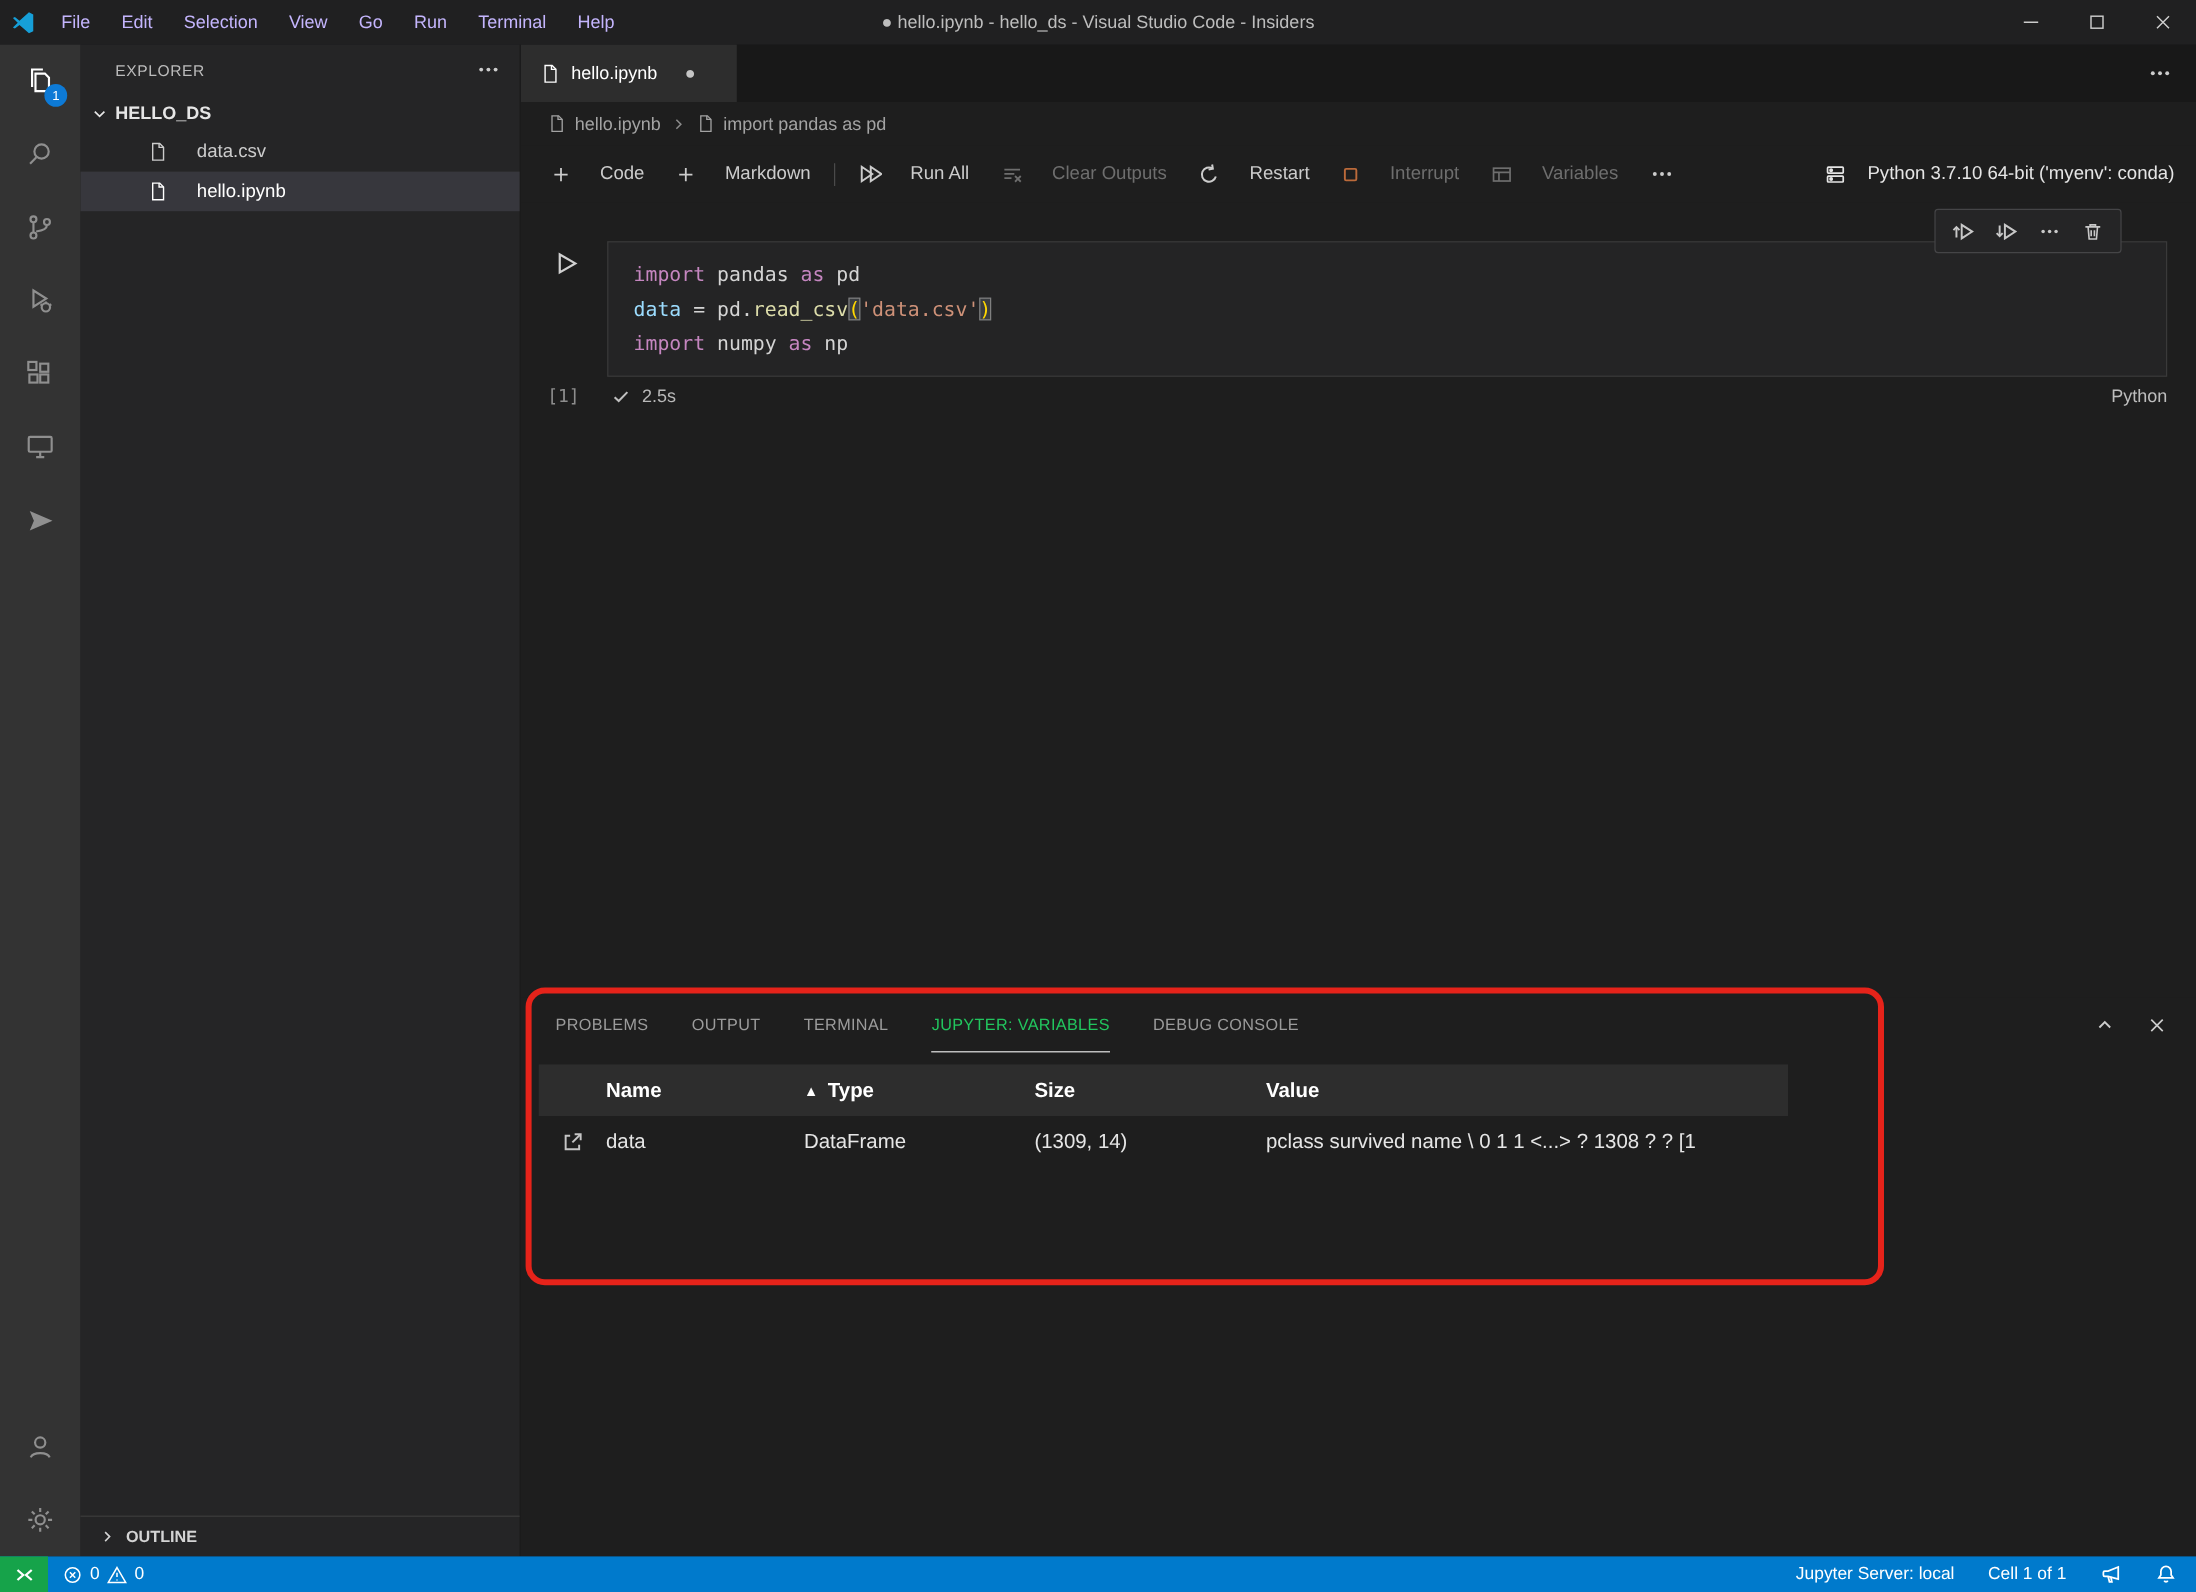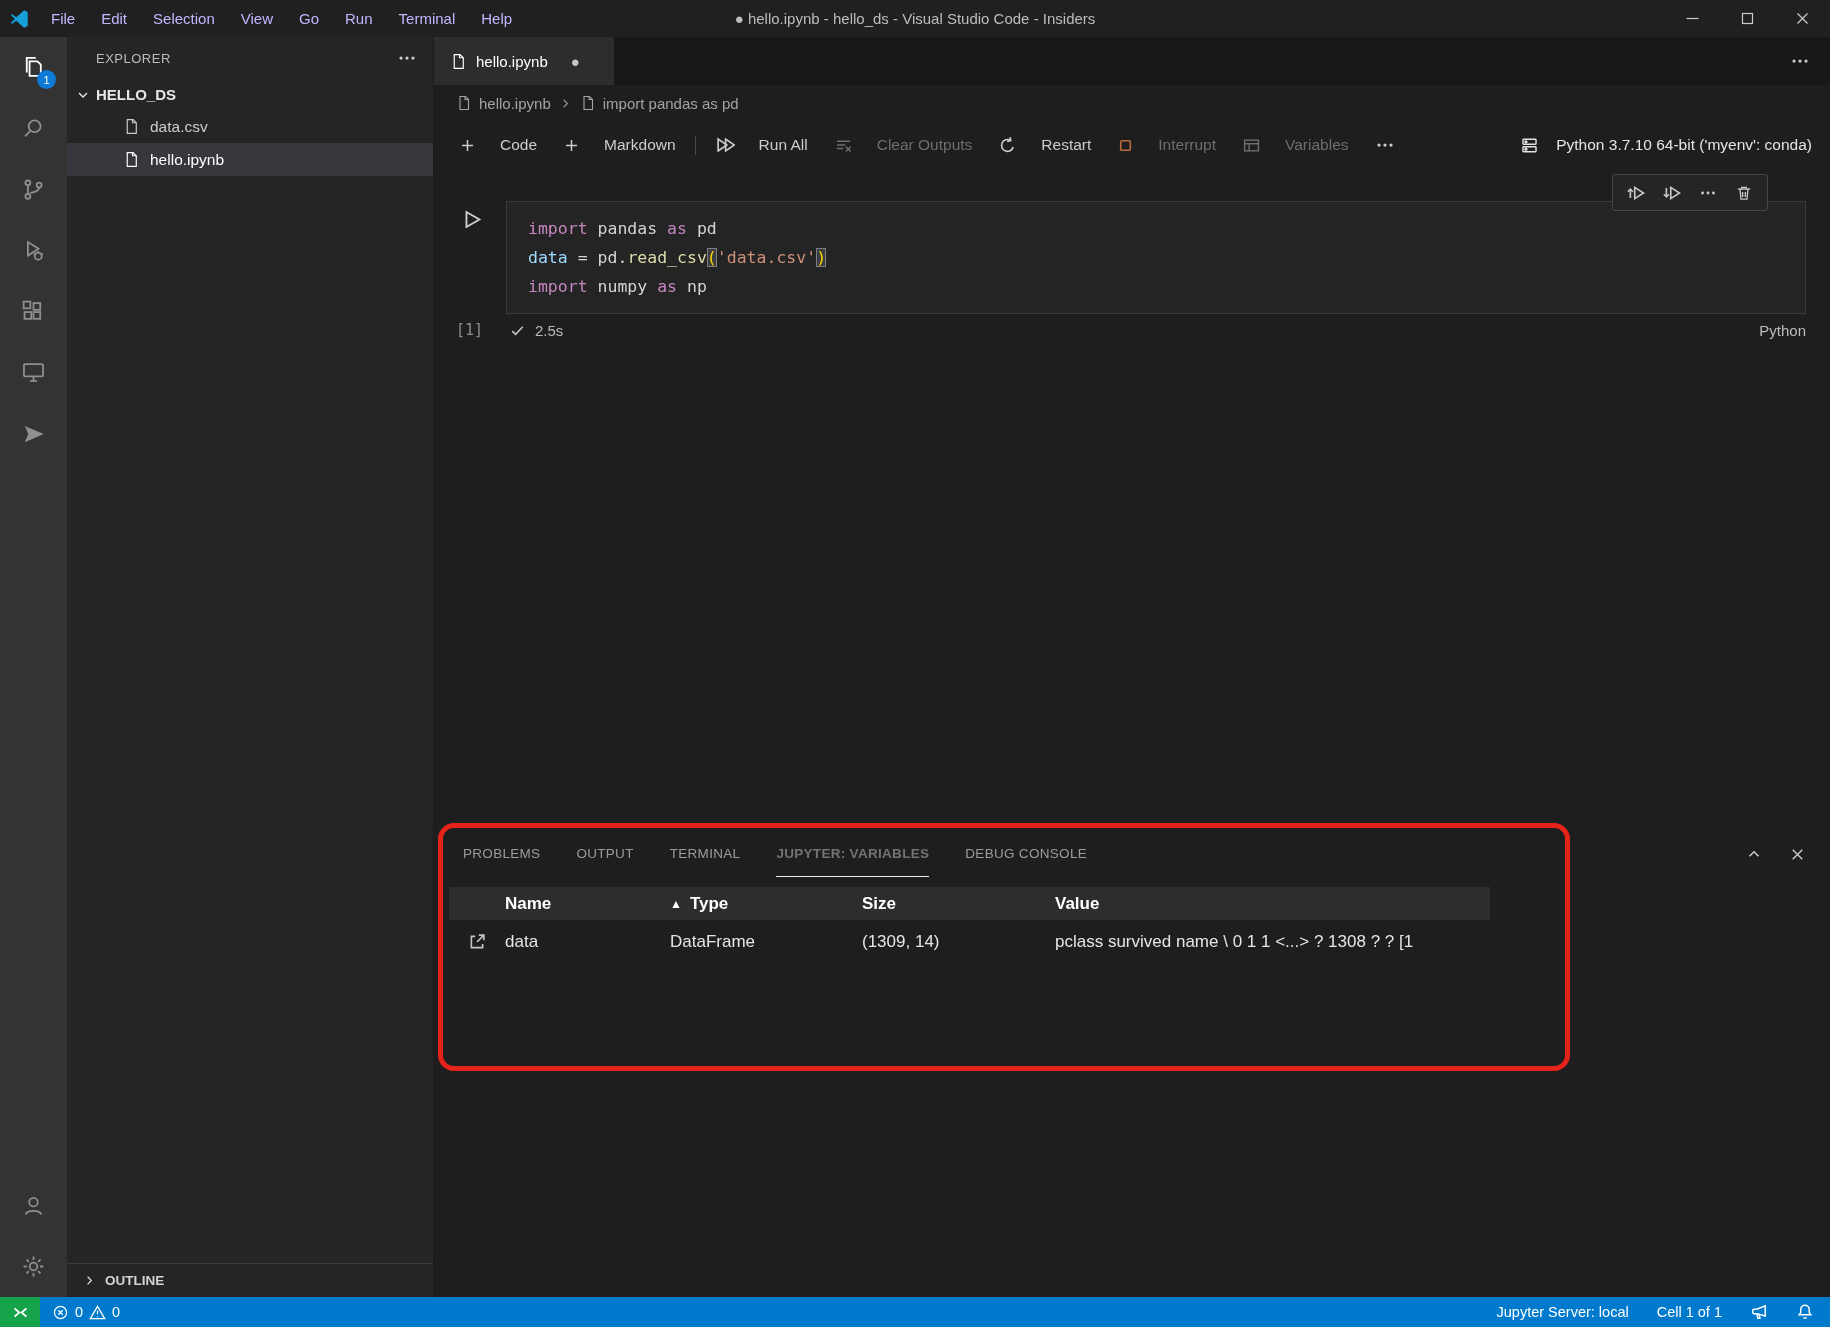--- a/index.html
+++ b/index.html
@@ -26,21 +26,21 @@
   .ab-item { width:67px; height:61px; display:flex; align-items:center; justify-content:center; color:#8f8f8f; position:relative; }
   .ab-item.active { color:#ffffff; }
   .ab-badge { position:absolute; right:11px; bottom:9px; background:#0d7ad6; color:#fff; border-radius:50%; width:19px; height:19px; font-size:11px; display:flex; align-items:center; justify-content:center; }
   .ab-spacer { flex:1; }
 
   
   .sidebar { position:absolute; left:67px; top:37px; bottom:30px; width:367px; background:#252526; z-index:5; border-right:1px solid #1b1b1b; }
   .sidebar-header { height:42px; display:flex; align-items:center; padding:0 16px 0 29px; }
   .sidebar-title { font-size:13px; color:#bbbbbb; letter-spacing:.5px; flex:1; }
   .folder-row { height:31px; display:flex; align-items:center; padding-left:8px; gap:5px; font-weight:bold; color:#e6e6e6; font-size:15px; }
-  .file-row { height:33px; display:flex; align-items:center; padding-left:56px; gap:10px; font-size:15.5px; color:#cccccc; }
+  .file-row { height:33px; display:flex; align-items:center; padding-left:56px; gap:24px; font-size:15.5px; color:#cccccc; }
   .file-row.selected { background:#37373d; color:#ffffff; }
   .outline-row { position:absolute; bottom:0; left:0; right:0; height:34px; border-top:1px solid #3c3c3c; display:flex; align-items:center; padding-left:15px; gap:8px; font-weight:bold; font-size:13.5px; color:#d4d4d4; }
 
   
   .main { position:absolute; left:434px; right:0; top:37px; bottom:30px; display:flex; flex-direction:column; background:#1e1e1e; }
   .tabstrip { height:48px; background:#181818; display:flex; align-items:stretch; }
   .tab { display:flex; align-items:center; gap:9px; padding:0 16px; background:#2d2d2d; color:#ffffff; font-size:15px; min-width:180px; }
   .tab-dirty { margin-left:14px; color:#c5c5c5; font-size:15px; }
   .tabstrip-actions { margin-left:auto; display:flex; align-items:center; padding-right:20px; color:#cccccc; }
   .breadcrumb { height:36px; display:flex; align-items:center; gap:7px; padding-left:22px; font-size:15px; color:#a3a3a3; background:#1e1e1e; }
@@ -73,24 +73,24 @@
   .tok.br  { color:#ffd700; }
   .tok.match { outline:1px solid #7f7f7f; outline-offset:-1px; background:#3a3d41; }
   .cell-status { height:32px; display:flex; align-items:center; gap:9px; font-size:15px; color:#b8b8b8; padding-left:3px; }
   .cell-status .lang { margin-left:auto; color:#bdbdbd; }
   .check { color:#bfbfbf; }
 
   
   .panel { height:466px; display:flex; flex-direction:column; background:#1e1e1e; position:relative; }
   .panel-tabs { height:46px; display:flex; align-items:stretch; padding-left:29px; gap:36px; }
   .ptab { font-size:13.5px; letter-spacing:.3px; color:#9b9b9b; display:flex; align-items:center; border-bottom:1px solid transparent; }
-  .ptab.active { color:#737373; border-bottom-color:#e7e7e7;font-weight:bold; }
+  .ptab.active { color:#22c55e; border-bottom-color:#e7e7e7; }
   .panel-actions { position:absolute; right:24px; top:0; height:46px; display:flex; align-items:center; gap:26px; color:#cccccc; }
   .vars-table { margin:10px 0 0 15px; width:1041px; font-size:17px; }
-  .vt-header { display:flex; align-items:center; height:33px; background:#2d2d2d; font-weight:bold; color:#ffffff; }
+  .vt-header { display:flex; align-items:center; height:43px; background:#2d2d2d; font-weight:bold; color:#ffffff; }
   .vt-row { display:flex; align-items:center; height:44px; color:#e6e6e6; }
   .c-icon { width:56px; display:flex; justify-content:center; color:#c5c5c5; }
   .c-name { width:165px; }
   .c-type { width:192px; display:flex; align-items:center; gap:8px; }
   .c-size { width:193px; }
   .c-value { flex:1; white-space:nowrap; overflow:hidden; }
   .sort { font-size:12px; }
 
   
   .statusbar { position:absolute; left:0; right:0; bottom:0; height:30px; background:#007acc; display:flex; align-items:center; color:#ffffff; font-size:14.5px; z-index:25; }

